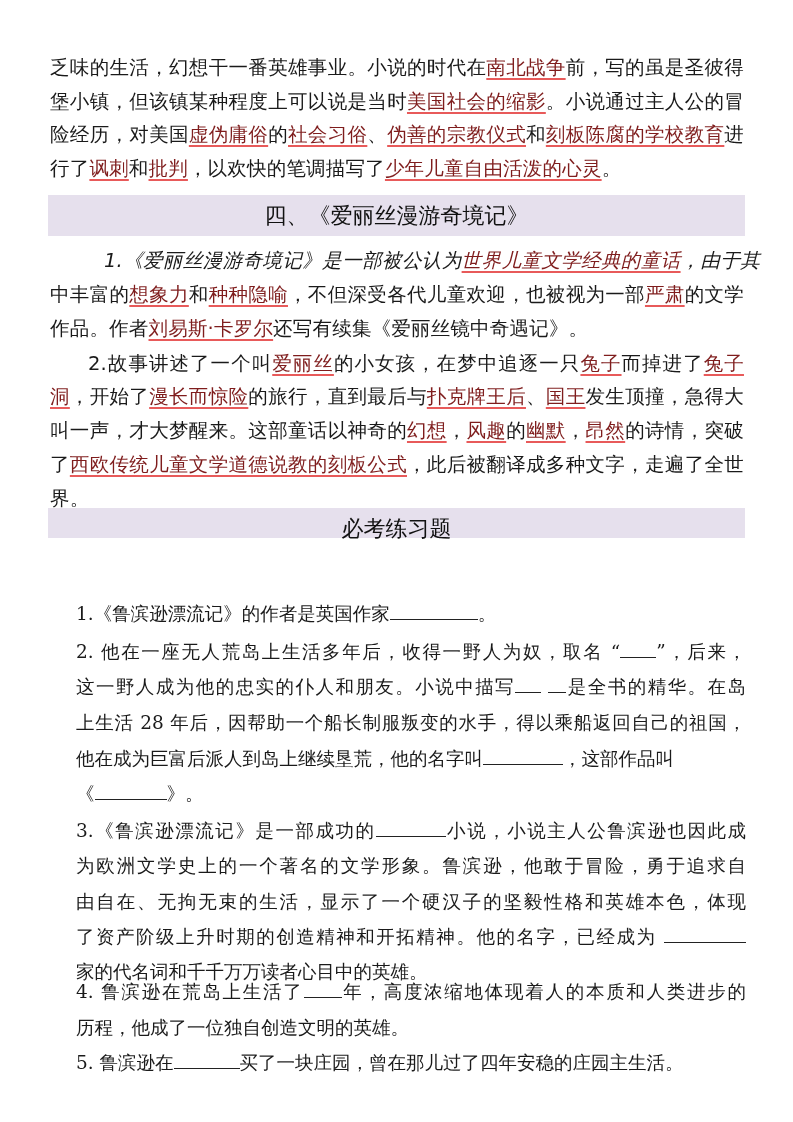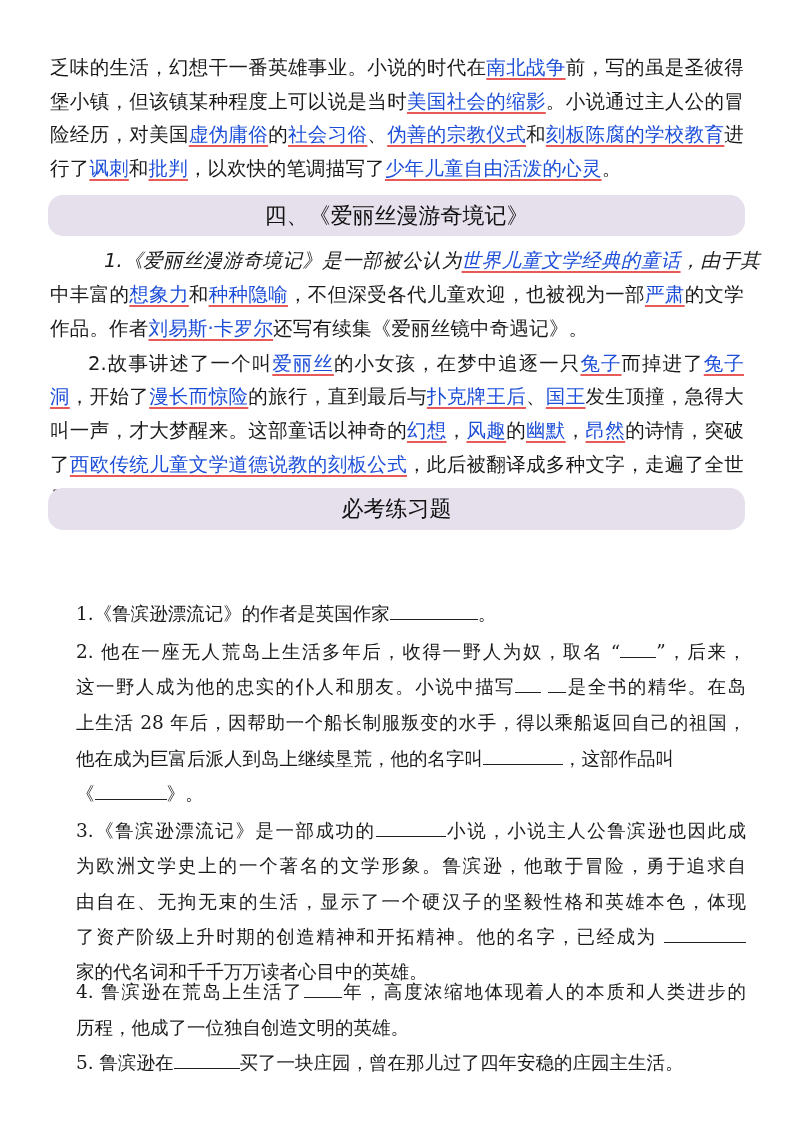--- a/index.html
+++ b/index.html
@@ -2,24 +2,24 @@
 <html><head>
 <meta charset="utf-8">
 <style>
   html, body { margin: 0; padding: 0; background: #ffffff; }
   body { width: 793px; height: 1122px; position: relative; overflow: hidden; color: #1a1a1a; }
   .page { position: absolute; left: 0; top: 0; width: 793px; height: 1122px; }
   .sans { font-family: "DejaVu Sans", "Liberation Sans", sans-serif; }
   .serif { font-family: "DejaVu Serif", "Liberation Serif", serif; }
   .line { position: absolute; left: 50px; width: 700px; height: 34px; line-height: 34px; font-size: 19.5px; white-space: nowrap; letter-spacing: 0.2px; }
   .line.justify { text-align: justify; text-align-last: justify; width: 694px; }
-  .hl { color: #1d4ed8; text-decoration: underline; text-decoration-color: #e85a5a; text-underline-offset: 4px; text-decoration-thickness: 1.5px; }
-  .band { position: absolute; left: 48px; width: 697px; background: #e6e0ed; text-align: center; font-size: 22px; color: #111; border-radius: 15px; }
+  .hl { color: #7f1d1d; text-decoration: underline; text-decoration-color: #e85a5a; text-underline-offset: 4px; text-decoration-thickness: 1.5px; }
+  .band { position: absolute; left: 48px; width: 697px; background: #e6e0ed; text-align: center; font-size: 22px; color: #111; }
   .band1 { top: 195px; height: 41px; line-height: 41px; }
-  .band2 { top: 488px; height: 42px; line-height: 42px; }
+  .band2 { top: 508px; height: 30px; line-height: 42px; }
   .sub { position: absolute; left: 62px; top: 562px; height: 34px; line-height: 34px; font-size: 19.5px; }
   .q { position: absolute; left: 76px; width: 670px; height: 34px; line-height: 34px; font-size: 18.5px; white-space: nowrap; }
   .q.justify { text-align: justify; text-align-last: justify; }
   .blank { display: inline-block; border-bottom: 1.2px solid #222; height: 22px; vertical-align: baseline; }
   .footer { position: absolute; left: 0; width: 793px; top: 1068px; text-align: center; font-size: 14px; color: #666; }
 </style>
 </head>
 <body>
 
 <div class="page">

